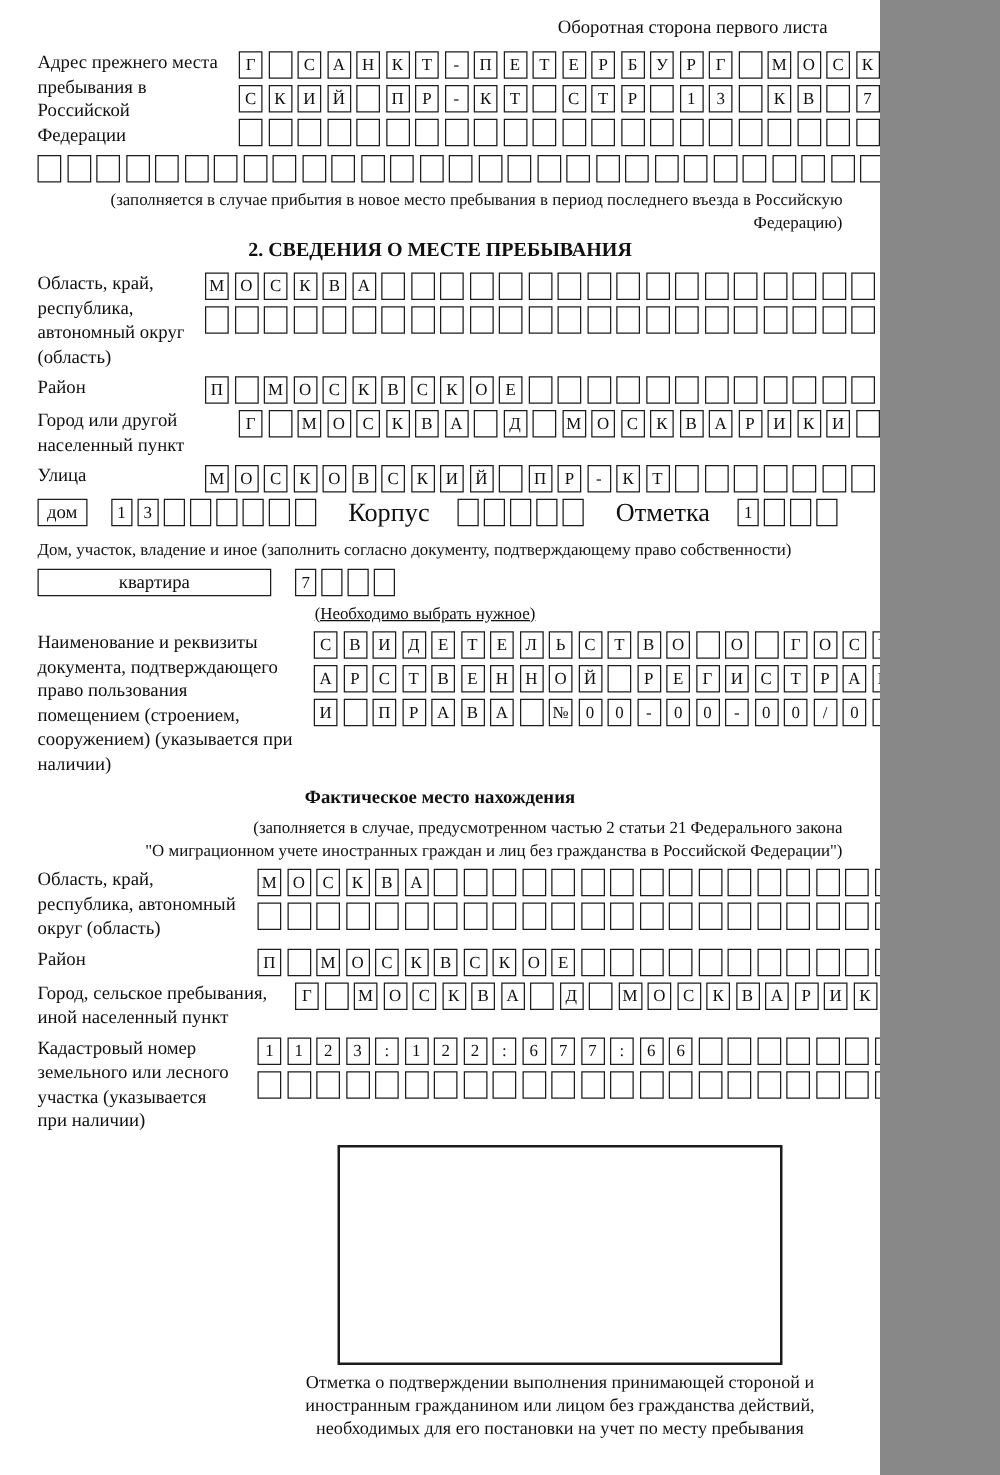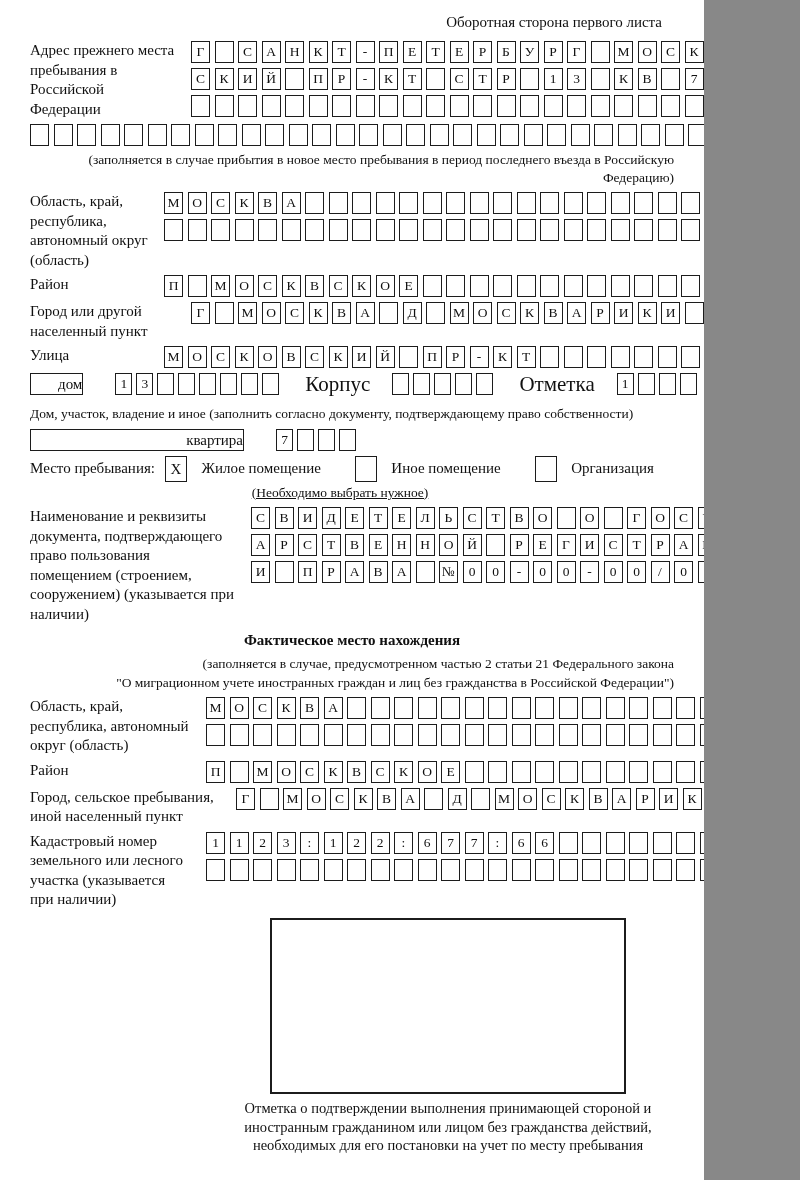--- a/index.html
+++ b/index.html
@@ -21,21 +21,21 @@
     font-size:13.5px;line-height:20px;vertical-align:top;
   }
   .compact .cell{width:15px;margin-right:4px;}
   .cell.big{width:20px;height:24px;font-size:15px;line-height:24px;}
   .note{font-size:13.5px;line-height:1.3;margin:1px 0 6px 0;}
   .note.center{text-align:right;}
   .h2{font-weight:bold;font-size:16px;text-align:center;margin:6px 0 8px 0;}
   .h3{font-weight:bold;font-size:15px;text-align:center;margin:8px 0 6px 0;}
   .boxlabel{
     display:inline-block;box-sizing:content-box;border:1.5px solid #1c1c1c;
-    height:20px;line-height:20px;text-align:right;font-size:15px;vertical-align:top;margin-right:16px;padding-left:27px;
+    height:20px;line-height:20px;text-align:center;font-size:15px;vertical-align:top;margin-right:3px;
   }
   .bl-dom{width:150px;} .bl-kv{width:185px;}
   .inline-lbl{font-size:21px;line-height:24px;margin:0 6px;}
   .stay-row{display:flex;align-items:center;margin-bottom:2px;}
   .stay-row .lbl{font-size:15px;margin-right:10px;}
   .stay-row .opt-lbl{font-size:15px;margin:0 34px 0 10px;}
   .stay-row .opt-lbl.last{margin-right:0;}
   .stamp-wrap{width:440px;margin-left:auto;margin-right:6px;margin-top:8px;}
   .stamp-box{width:352px;height:172px;border:2px solid #1c1c1c;margin:0 auto;}
   .stamp-caption{font-size:14.5px;line-height:1.3;text-align:center;margin-top:5px;}
@@ -52,20 +52,21 @@
     <div class="flabel w145">Адрес прежнего места пребывания в Российской Федерации</div>
     <div class="cellrows">
       <div class="cells"><span class="cell">Г</span><span class="cell"></span><span class="cell">С</span><span class="cell">А</span><span class="cell">Н</span><span class="cell">К</span><span class="cell">Т</span><span class="cell">-</span><span class="cell">П</span><span class="cell">Е</span><span class="cell">Т</span><span class="cell">Е</span><span class="cell">Р</span><span class="cell">Б</span><span class="cell">У</span><span class="cell">Р</span><span class="cell">Г</span><span class="cell"></span><span class="cell">М</span><span class="cell">О</span><span class="cell">С</span><span class="cell">К</span><span class="cell">О</span><span class="cell">В</span></div>
       <div class="cells"><span class="cell">С</span><span class="cell">К</span><span class="cell">И</span><span class="cell">Й</span><span class="cell"></span><span class="cell">П</span><span class="cell">Р</span><span class="cell">-</span><span class="cell">К</span><span class="cell">Т</span><span class="cell"></span><span class="cell">С</span><span class="cell">Т</span><span class="cell">Р</span><span class="cell"></span><span class="cell">1</span><span class="cell">3</span><span class="cell"></span><span class="cell">К</span><span class="cell">В</span><span class="cell"></span><span class="cell">7</span><span class="cell"></span><span class="cell"></span></div>
       <div class="cells"><span class="cell"></span><span class="cell"></span><span class="cell"></span><span class="cell"></span><span class="cell"></span><span class="cell"></span><span class="cell"></span><span class="cell"></span><span class="cell"></span><span class="cell"></span><span class="cell"></span><span class="cell"></span><span class="cell"></span><span class="cell"></span><span class="cell"></span><span class="cell"></span><span class="cell"></span><span class="cell"></span><span class="cell"></span><span class="cell"></span><span class="cell"></span><span class="cell"></span><span class="cell"></span><span class="cell"></span></div>
     </div>
   </div>
   <div class="cells"><span class="cell"></span><span class="cell"></span><span class="cell"></span><span class="cell"></span><span class="cell"></span><span class="cell"></span><span class="cell"></span><span class="cell"></span><span class="cell"></span><span class="cell"></span><span class="cell"></span><span class="cell"></span><span class="cell"></span><span class="cell"></span><span class="cell"></span><span class="cell"></span><span class="cell"></span><span class="cell"></span><span class="cell"></span><span class="cell"></span><span class="cell"></span><span class="cell"></span><span class="cell"></span><span class="cell"></span><span class="cell"></span><span class="cell"></span><span class="cell"></span><span class="cell"></span><span class="cell"></span><span class="cell"></span></div>
   <div class="note center">(заполняется в случае прибытия в новое место пребывания в период последнего въезда в Российскую Федерацию)</div>
 
+  <div class="h2">2. СВЕДЕНИЯ О МЕСТЕ ПРЕБЫВАНИЯ</div>
 
   <div class="frow">
     <div class="flabel w118">Область, край, республика, автономный округ (область)</div>
     <div class="cellrows">
       <div class="cells"><span class="cell">М</span><span class="cell">О</span><span class="cell">С</span><span class="cell">К</span><span class="cell">В</span><span class="cell">А</span><span class="cell"></span><span class="cell"></span><span class="cell"></span><span class="cell"></span><span class="cell"></span><span class="cell"></span><span class="cell"></span><span class="cell"></span><span class="cell"></span><span class="cell"></span><span class="cell"></span><span class="cell"></span><span class="cell"></span><span class="cell"></span><span class="cell"></span><span class="cell"></span><span class="cell"></span><span class="cell"></span></div>
       <div class="cells"><span class="cell"></span><span class="cell"></span><span class="cell"></span><span class="cell"></span><span class="cell"></span><span class="cell"></span><span class="cell"></span><span class="cell"></span><span class="cell"></span><span class="cell"></span><span class="cell"></span><span class="cell"></span><span class="cell"></span><span class="cell"></span><span class="cell"></span><span class="cell"></span><span class="cell"></span><span class="cell"></span><span class="cell"></span><span class="cell"></span><span class="cell"></span><span class="cell"></span><span class="cell"></span><span class="cell"></span></div>
     </div>
   </div>
 
   <div class="frow">
@@ -91,29 +92,20 @@
     <span class="inline-lbl" style="line-height:22px;">Отметка</span>
     <span class="cells compact"><span class="cell">1</span><span class="cell"></span><span class="cell"></span><span class="cell"></span></span>
   </div>
   <div class="note">Дом, участок, владение и иное (заполнить согласно документу, подтверждающему право собственности)</div>
 
   <div class="frow">
     <span class="boxlabel bl-kv">квартира</span>
     <span class="cells compact"><span class="cell">7</span><span class="cell"></span><span class="cell"></span><span class="cell"></span></span>
   </div>
 
-  <div class="stay-row">
-    <span class="lbl">Место пребывания:</span>
-    <span class="cells" style="margin-bottom:0"><span class="cell big">X</span></span>
-    <span class="opt-lbl">Жилое помещение</span>
-    <span class="cells" style="margin-bottom:0"><span class="cell big"></span></span>
-    <span class="opt-lbl">Иное помещение</span>
-    <span class="cells" style="margin-bottom:0"><span class="cell big"></span></span>
-    <span class="opt-lbl last">Организация</span>
-  </div>
   <div class="note" style="margin-left:150px;width:320px;text-align:center;text-decoration:underline;">(Необходимо выбрать нужное)</div>
 
   <div class="frow">
     <div class="flabel w205">Наименование и реквизиты документа, подтверждающего право пользования помещением (строением, сооружением) (указывается при наличии)</div>
     <div class="cellrows">
       <div class="cells"><span class="cell">С</span><span class="cell">В</span><span class="cell">И</span><span class="cell">Д</span><span class="cell">Е</span><span class="cell">Т</span><span class="cell">Е</span><span class="cell">Л</span><span class="cell">Ь</span><span class="cell">С</span><span class="cell">Т</span><span class="cell">В</span><span class="cell">О</span><span class="cell"></span><span class="cell">О</span><span class="cell"></span><span class="cell">Г</span><span class="cell">О</span><span class="cell">С</span><span class="cell">У</span><span class="cell">Д</span></div>
       <div class="cells"><span class="cell">А</span><span class="cell">Р</span><span class="cell">С</span><span class="cell">Т</span><span class="cell">В</span><span class="cell">Е</span><span class="cell">Н</span><span class="cell">Н</span><span class="cell">О</span><span class="cell">Й</span><span class="cell"></span><span class="cell">Р</span><span class="cell">Е</span><span class="cell">Г</span><span class="cell">И</span><span class="cell">С</span><span class="cell">Т</span><span class="cell">Р</span><span class="cell">А</span><span class="cell">Ц</span><span class="cell">И</span></div>
       <div class="cells"><span class="cell">И</span><span class="cell"></span><span class="cell">П</span><span class="cell">Р</span><span class="cell">А</span><span class="cell">В</span><span class="cell">А</span><span class="cell"></span><span class="cell">№</span><span class="cell">0</span><span class="cell">0</span><span class="cell">-</span><span class="cell">0</span><span class="cell">0</span><span class="cell">-</span><span class="cell">0</span><span class="cell">0</span><span class="cell">/</span><span class="cell">0</span><span class="cell">0</span><span class="cell">0</span></div>
     </div>
   </div>

